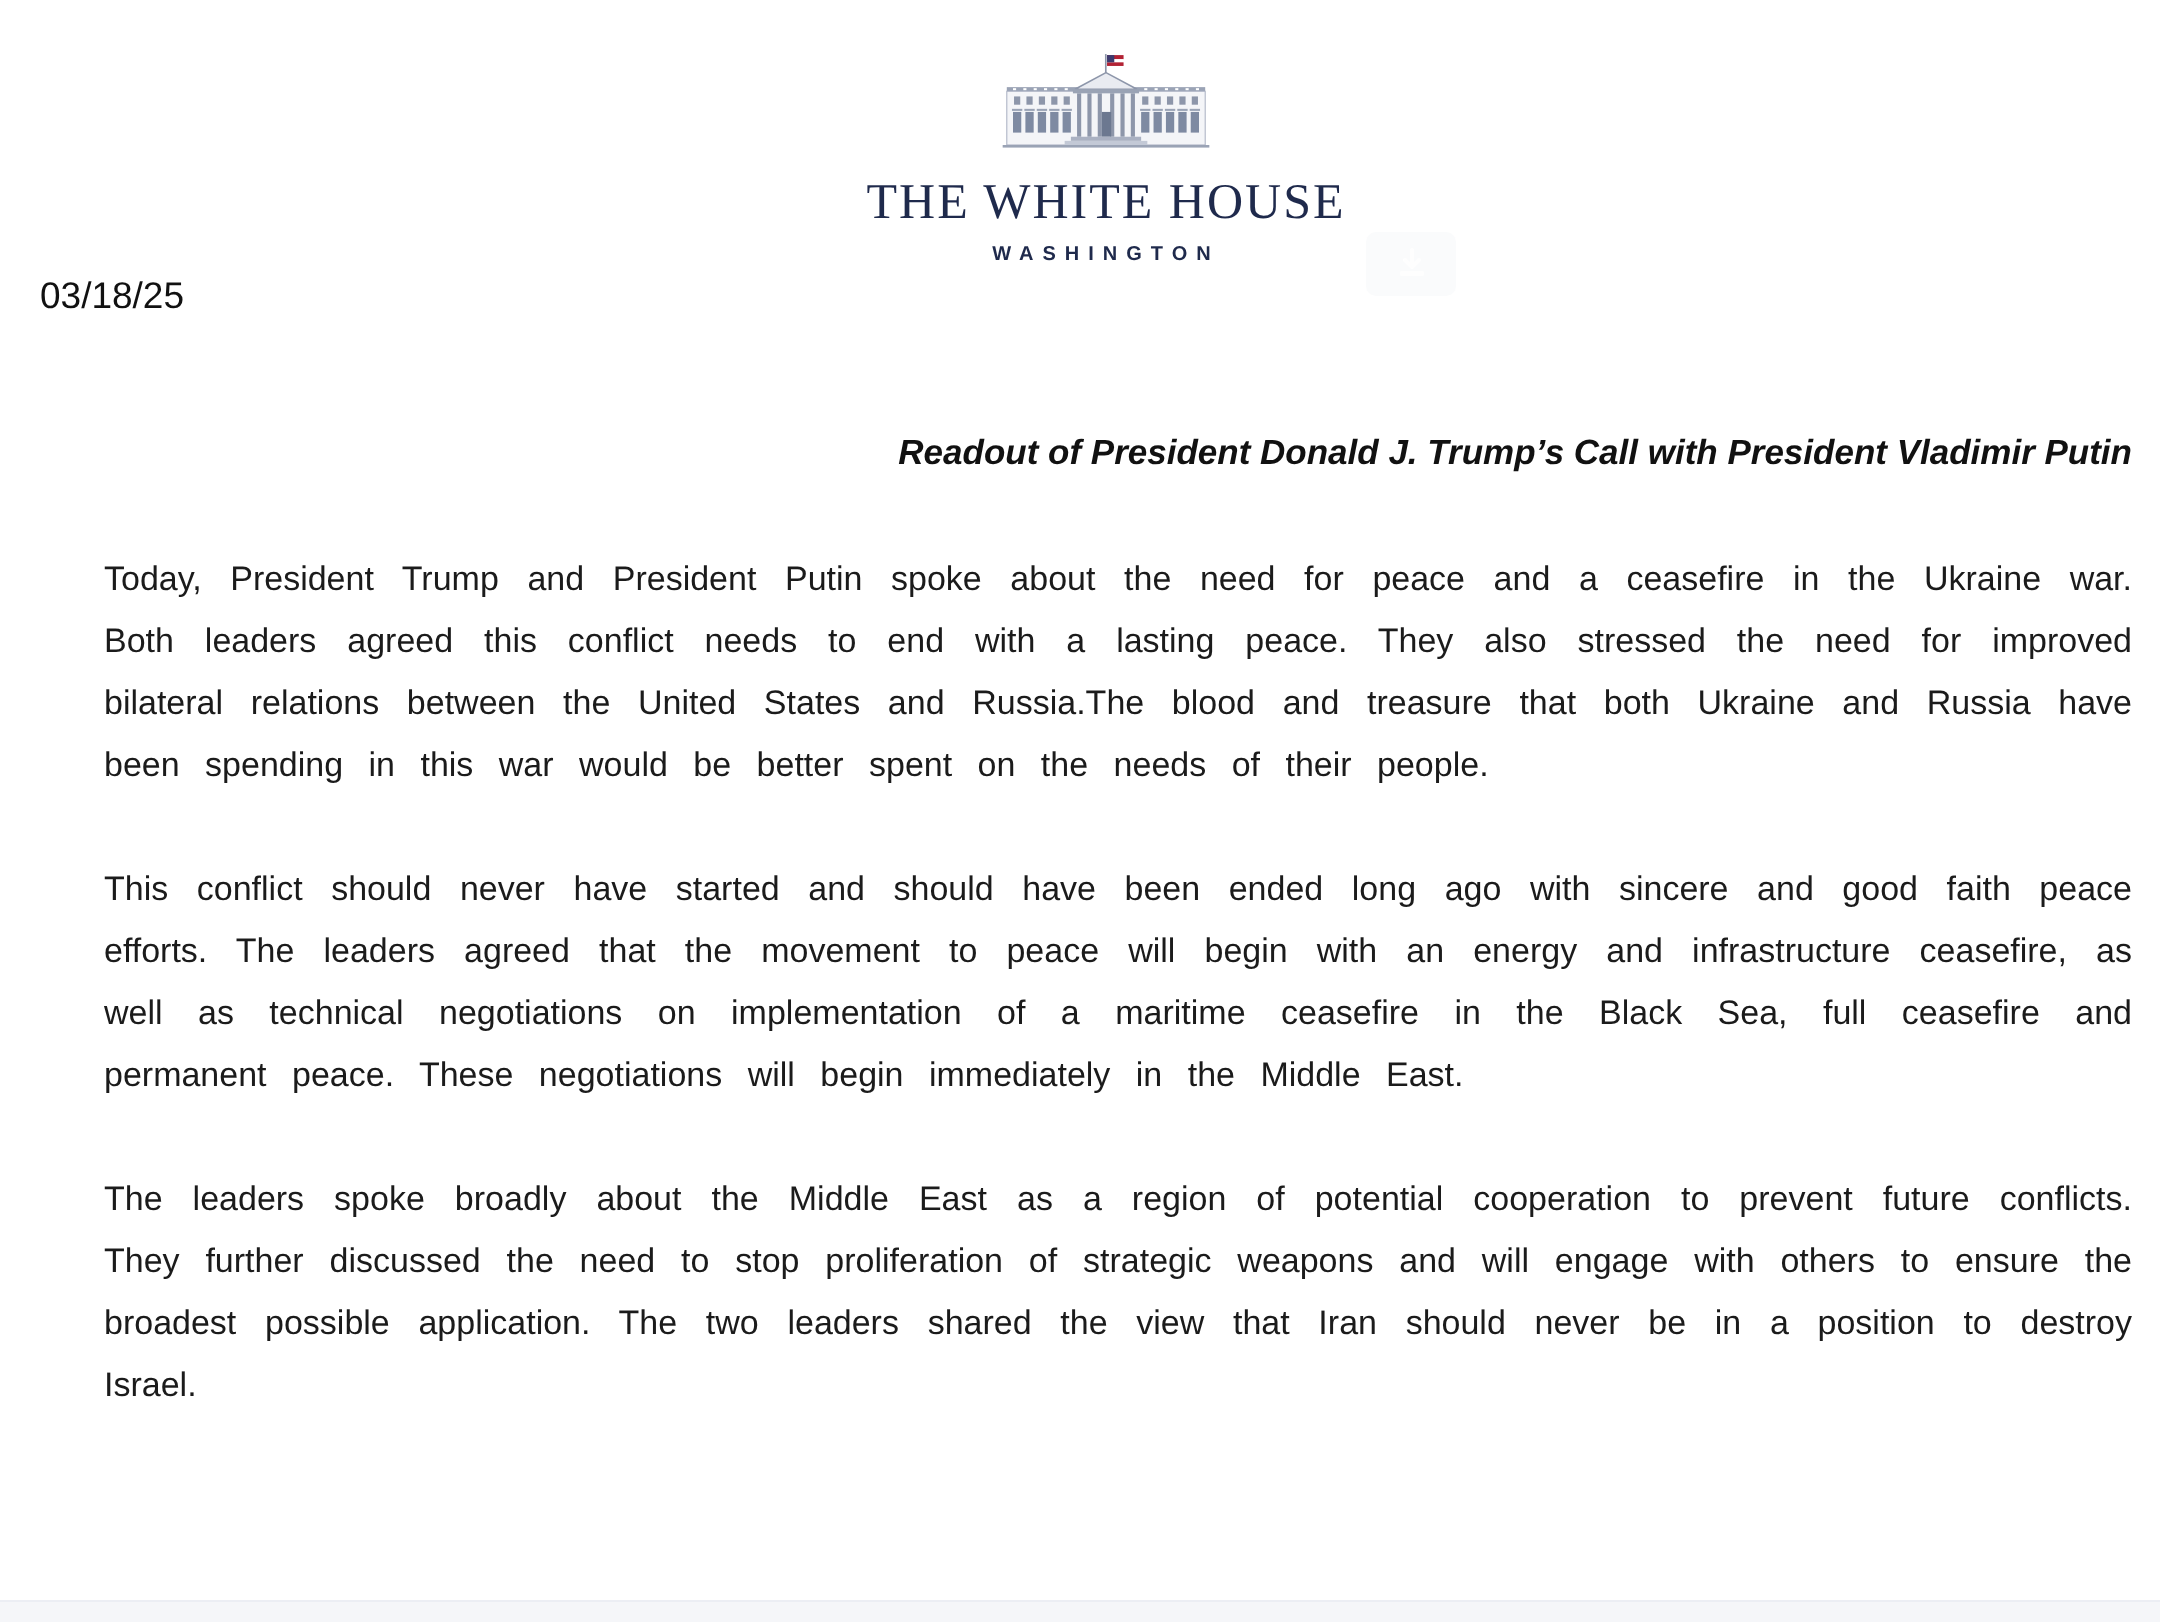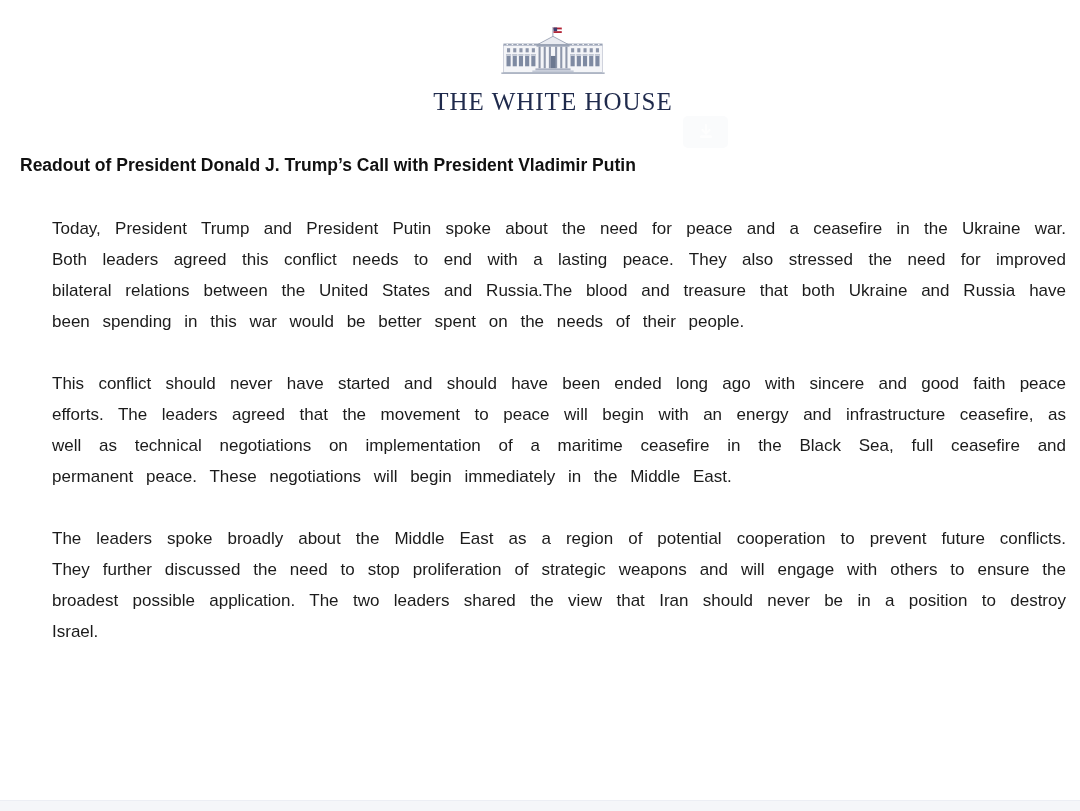--- a/index.html
+++ b/index.html
@@ -47,26 +47,27 @@
     font-weight: bold;
     line-height: 30px;
     color: #111111;
   }
   .release-date {
     font-size: 18.5px;
     line-height: 30px;
     color: #111111;
   }
   .doc-title {
-    margin-top: 34px;
-    text-align: left;
+    margin-top: 48px;
+    text-align: right;
     font-size: 17.5px;
     font-weight: bold;
     line-height: 31px;
     color: #111111;
+    font-style: italic;
   }
   .body-copy {
     margin-top: 32px;
   }
   .para {
     font-size: 17px;
     line-height: 31px;
     text-align: justify;
     word-spacing: 8px;
     color: #1b1b1b;
@@ -179,30 +180,32 @@
       <rect x="187" y="55" width="10" height="2"></rect>
         <rect x="199" y="55" width="10" height="2"></rect>
       <rect x="211" y="55" width="10" height="2"></rect>
     </g>
 
     <rect x="96" y="82" width="68" height="4" fill="#aab1c2"></rect>
     <rect x="90" y="86" width="80" height="4" fill="#c3c9d6"></rect>
     <rect x="30" y="90" width="200" height="2.5" fill="#9aa3b5"></rect>
   </svg>
   <div class="wordmark">THE WHITE HOUSE</div>
+  <div class="washington">WASHINGTON</div>
 </div>
 
 <div class="ghost-overlay" aria-hidden="true">
   <svg width="18" height="16" viewBox="0 0 18 16">
     <path d="M9 1 v8 M5.5 6 L9 9.5 L12.5 6" stroke="#ffffff" stroke-width="2" fill="none" stroke-linecap="round" stroke-linejoin="round"></path>
     <rect x="3" y="11.5" width="12" height="2.5" rx="1" fill="#ffffff"></rect>
   </svg>
 </div>
 
 <div class="content">
+  <div class="release-date">03/18/25</div>
 
   <h1 class="doc-title">Readout of President Donald J. Trump’s Call with President Vladimir Putin</h1>
 
   <div class="body-copy">
     <p class="para">Today, President Trump and President Putin spoke about the need for peace and a ceasefire in the Ukraine war. Both leaders agreed this conflict needs to end with a lasting peace. They also stressed the need for improved bilateral relations between the United States and Russia.The blood and treasure that both Ukraine and Russia have been spending in this war would be better spent on the needs of their people.</p>
     <p class="para">This conflict should never have started and should have been ended long ago with sincere and good faith peace efforts. The leaders agreed that the movement to peace will begin with an energy and infrastructure ceasefire, as well as technical negotiations on implementation of a maritime ceasefire in the Black Sea, full ceasefire and permanent peace. These negotiations will begin immediately in the Middle East.</p>
     <p class="para">The leaders spoke broadly about the Middle East as a region of potential cooperation to prevent future conflicts. They further discussed the need to stop proliferation of strategic weapons and will engage with others to ensure the broadest possible application. The two leaders shared the view that Iran should never be in a position to destroy Israel.</p>
   </div>
 </div>
 

